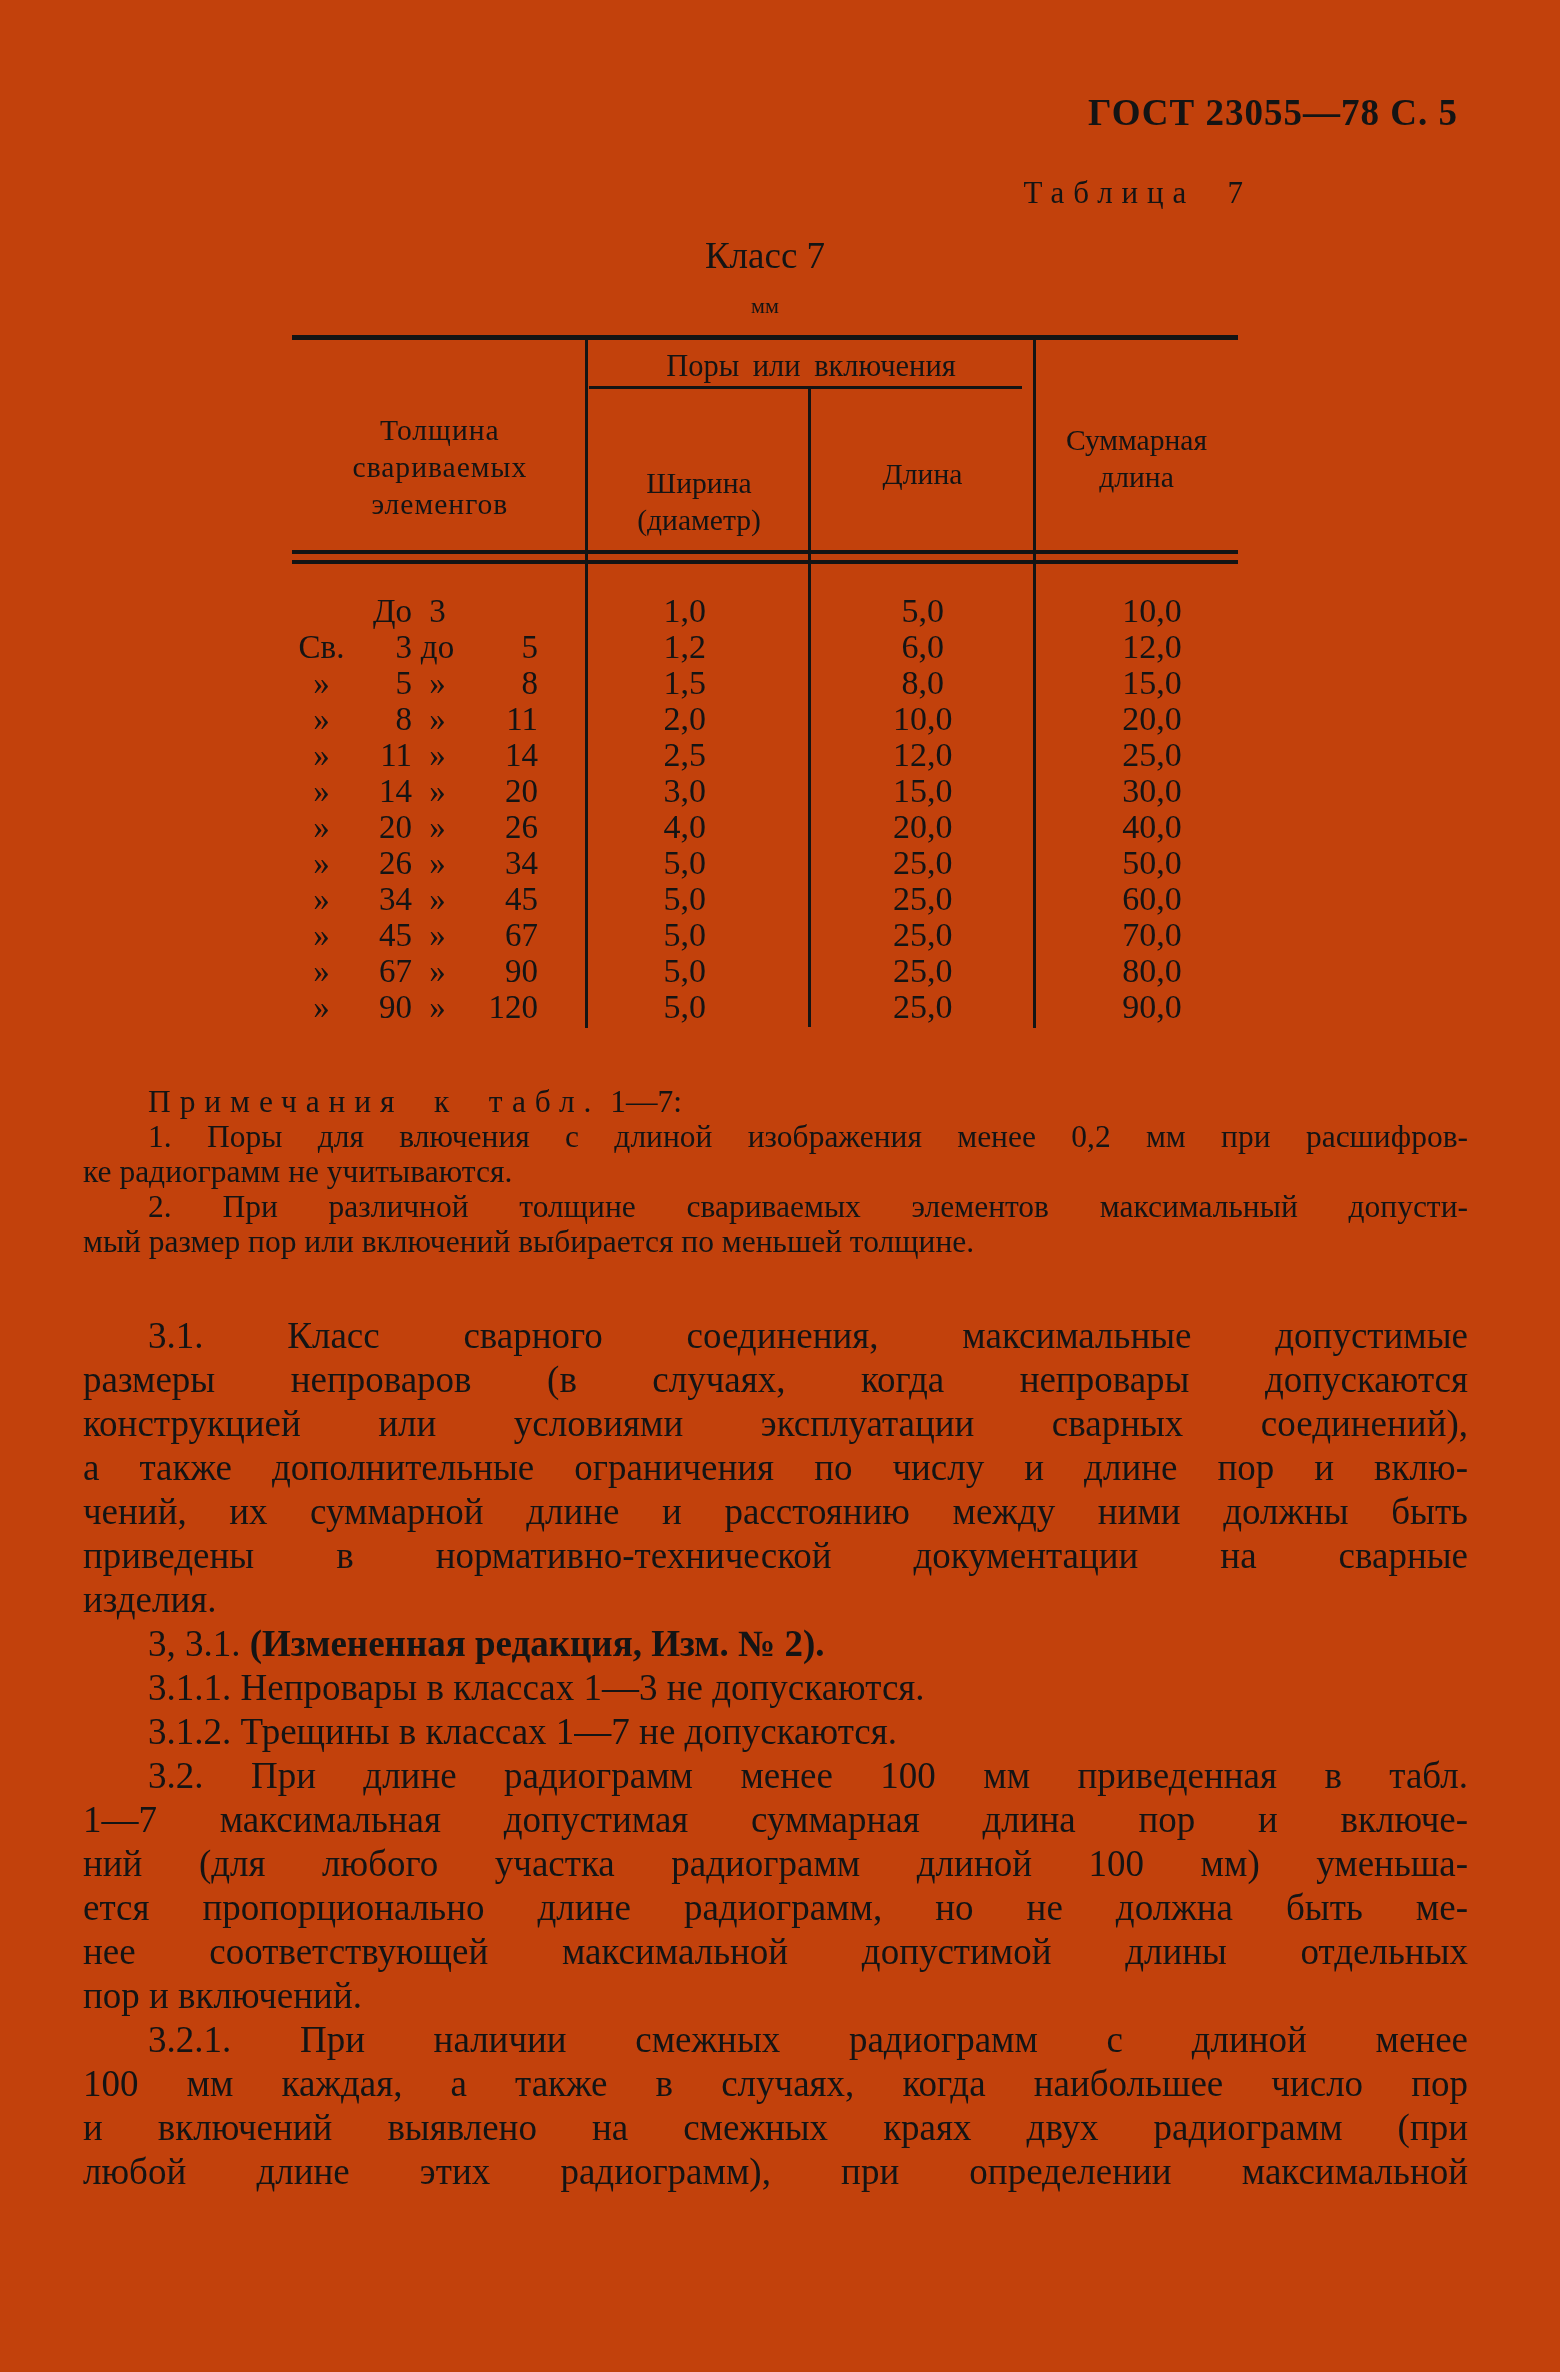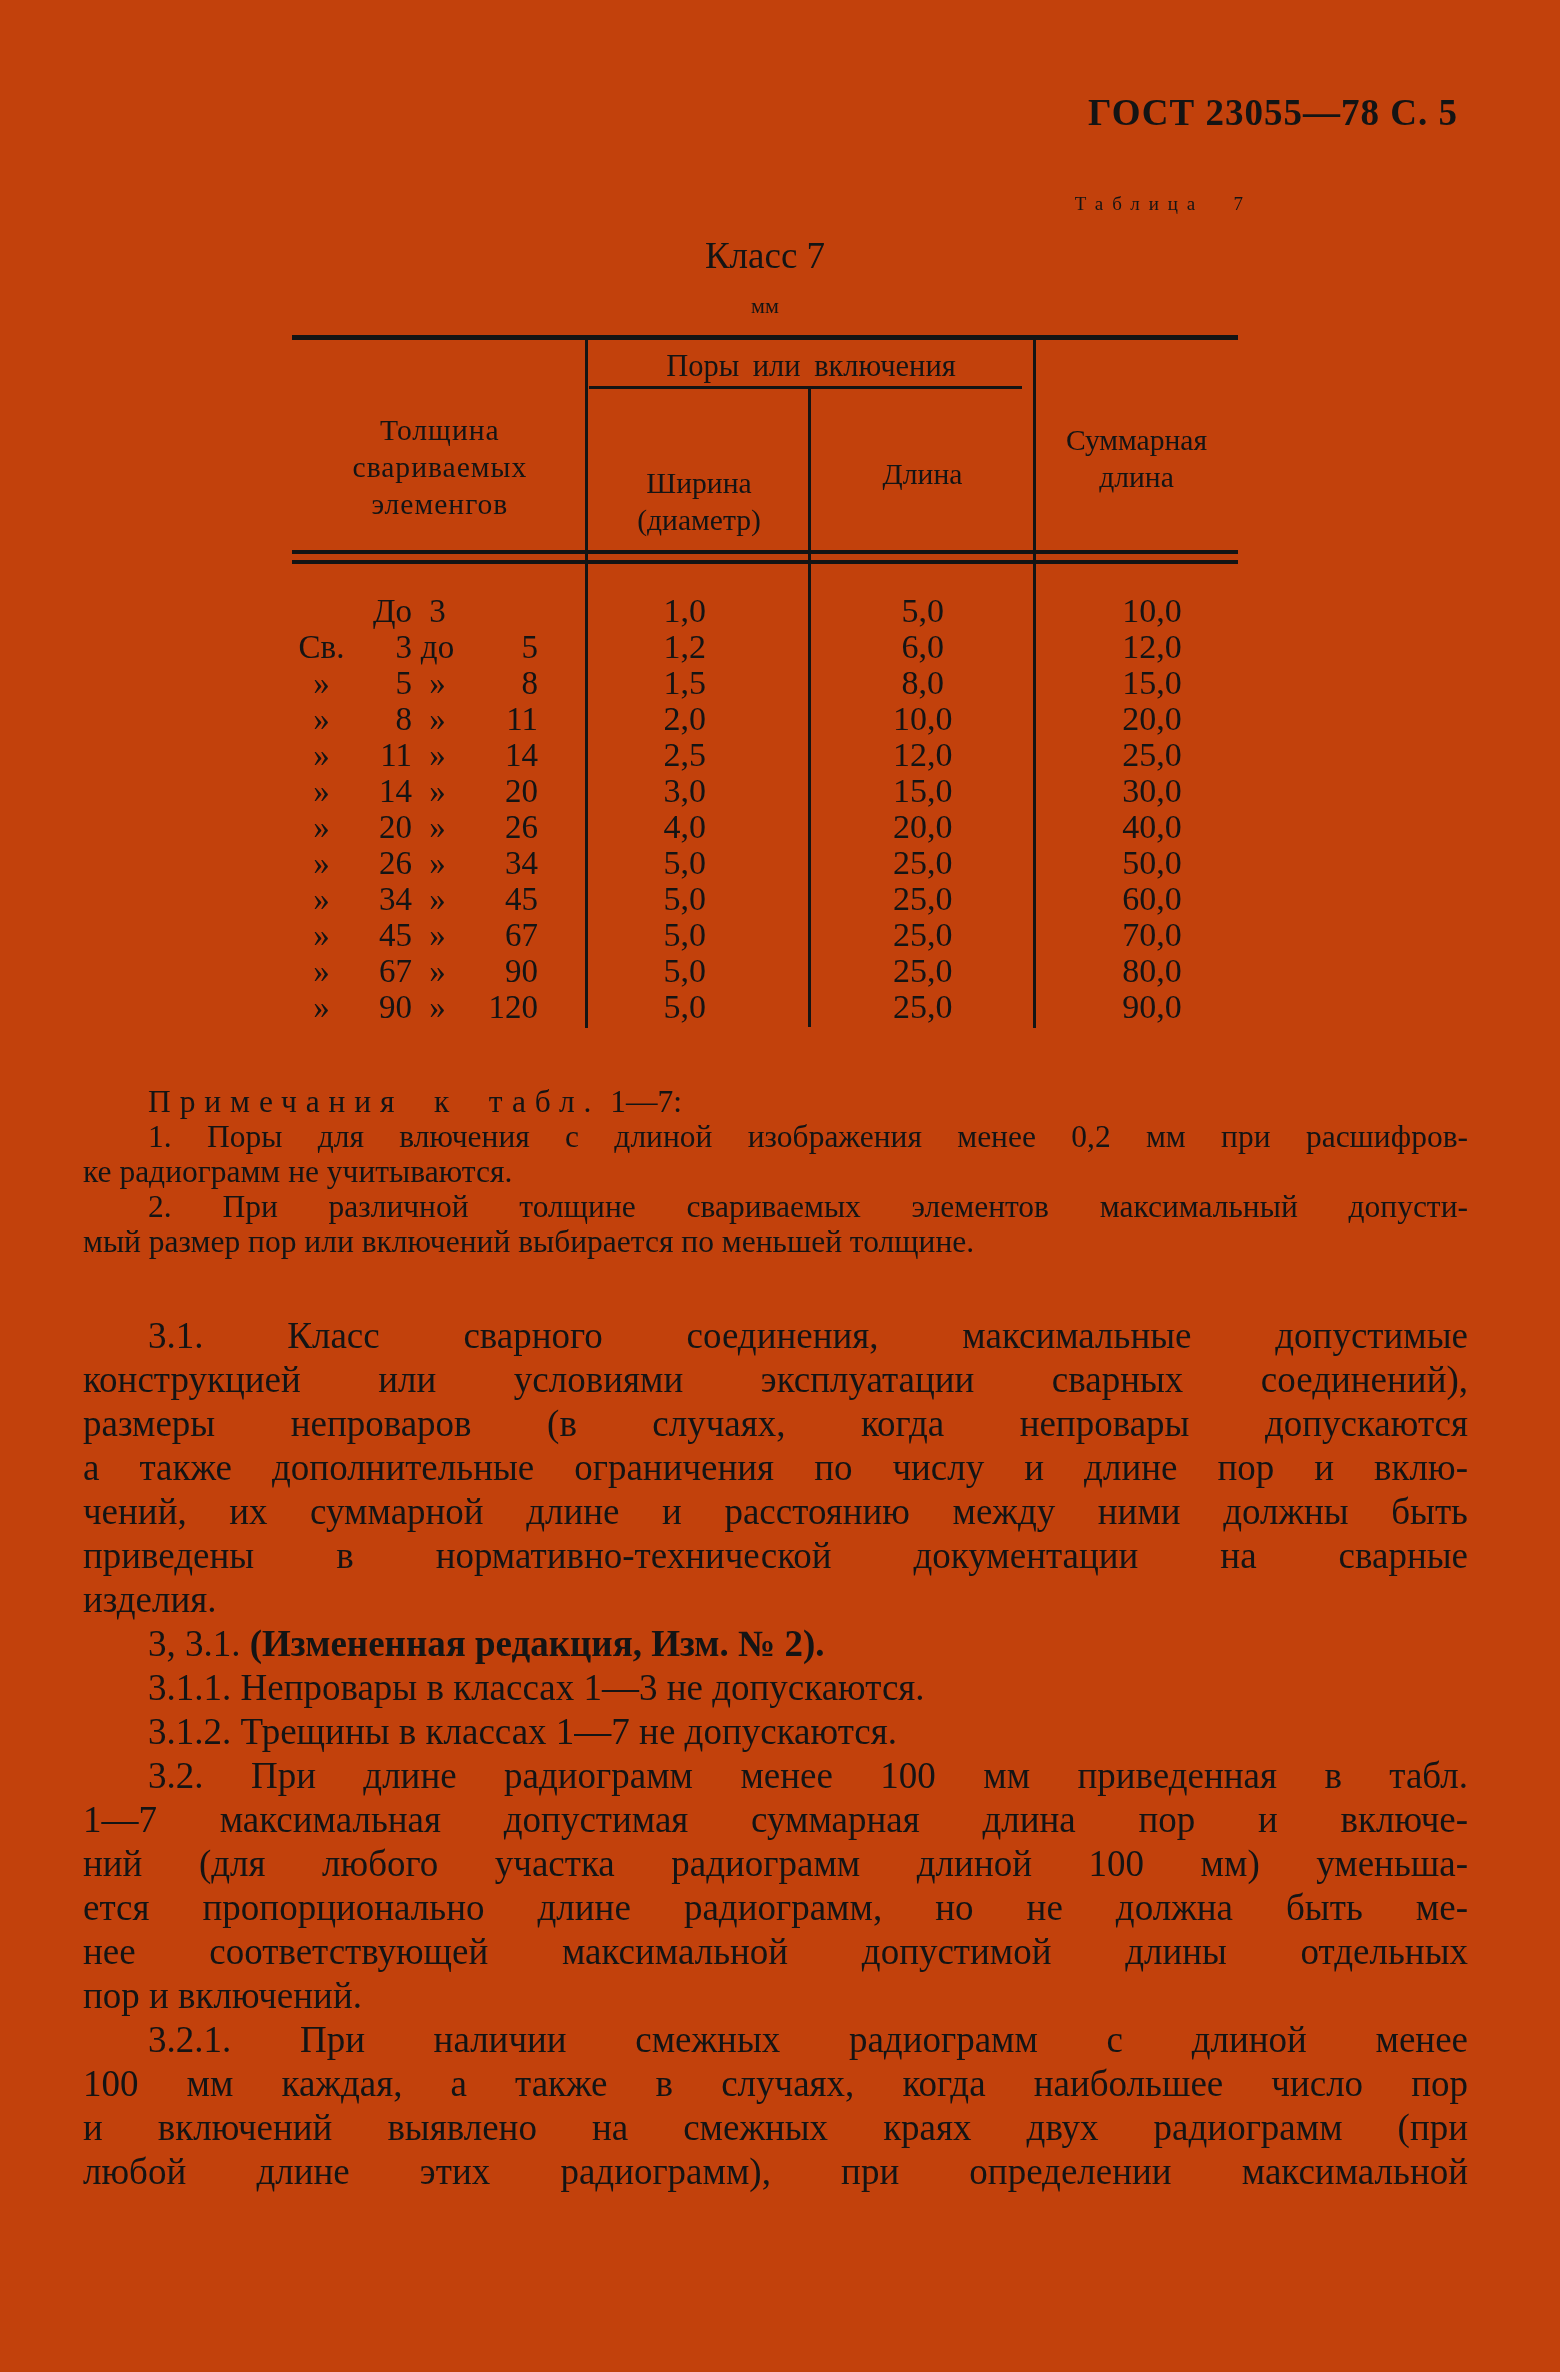--- a/index.html
+++ b/index.html
@@ -11,22 +11,22 @@
     font-family:"Liberation Serif","DejaVu Serif",serif;
     overflow:hidden;
   }
   
   .doc-ref{
     position:absolute;top:91px;right:102px;
     font-size:37px;font-weight:bold;letter-spacing:1px;
     white-space:nowrap;
   }
   .table-caption{
-    position:absolute;top:193px;right:308px;
-    font-size:19px;letter-spacing:8.9px;word-spacing:15.8px;
+    position:absolute;top:175px;right:308px;
+    font-size:31px;letter-spacing:8.9px;word-spacing:15.8px;
     white-space:nowrap;
   }
   .class-title{
     position:absolute;top:234px;left:292px;width:946px;
     text-align:center;font-size:37px;
   }
   .unit-label{
     position:absolute;top:293px;left:292px;width:946px;
     text-align:center;font-size:22px;
   }
@@ -287,25 +287,25 @@
       </div>
   </div>
 
   <div class="bodytext">
 
       <div class="bline ind jst">
         <span>3.1. Класс сварного соединения, максимальные допустимые</span><span class="bold"></span>
       </div>
 
       <div class="bline jst">
+        <span>размеры непроваров (в случаях, когда непровары допускаются</span><span class="bold"></span>
+      </div>
+
+      <div class="bline jst">
         <span>конструкцией или условиями эксплуатации сварных соединений),</span><span class="bold"></span>
-      </div>
-
-      <div class="bline jst">
-        <span>размеры непроваров (в случаях, когда непровары допускаются</span><span class="bold"></span>
       </div>
 
       <div class="bline jst">
         <span>а также дополнительные ограничения по числу и длине пор и вклю-</span><span class="bold"></span>
       </div>
 
       <div class="bline jst">
         <span>чений, их суммарной длине и расстоянию между ними должны быть</span><span class="bold"></span>
       </div>
 

